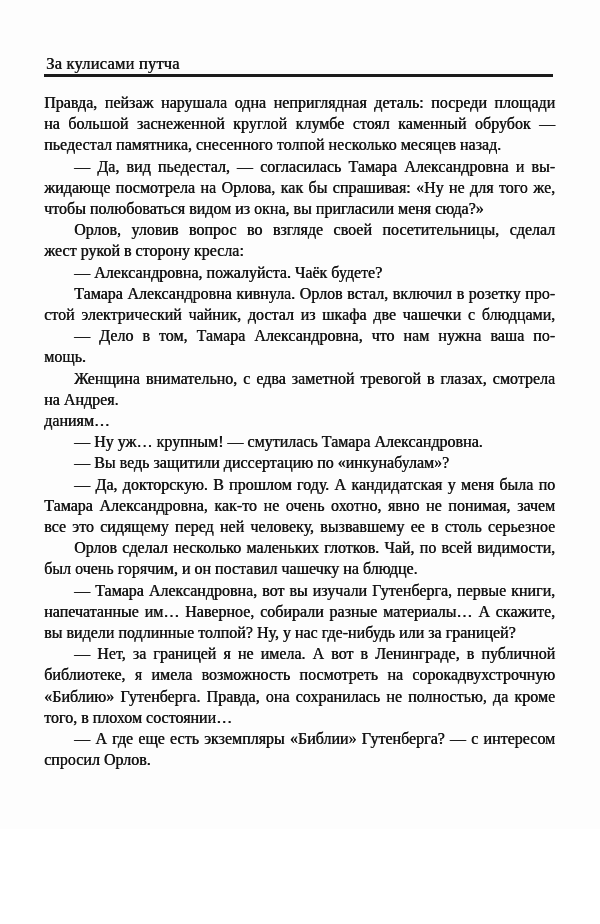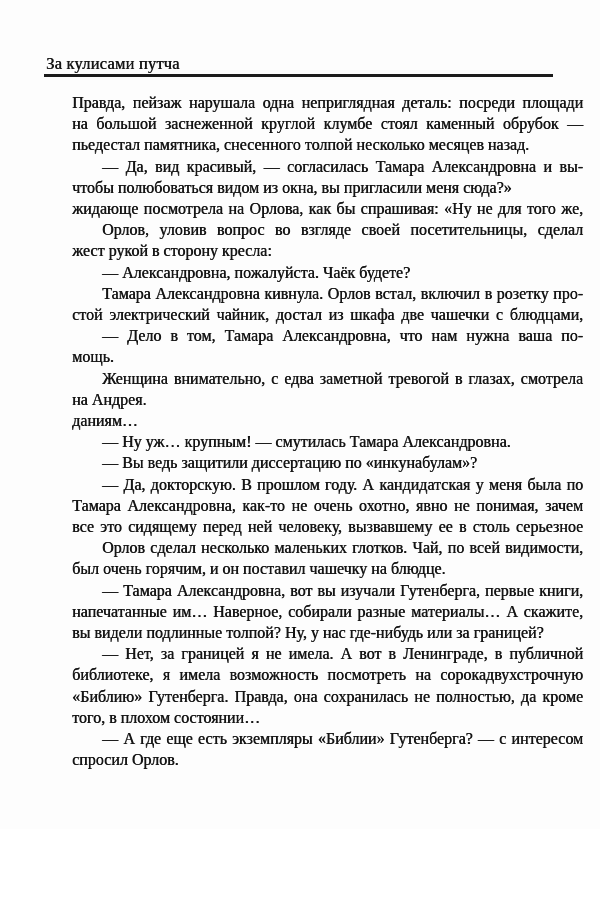--- a/index.html
+++ b/index.html
@@ -34,21 +34,20 @@
     height: 2.6px;
     background: #1b1b1b;
   }
   .body-text {
     position: absolute;
     left: 44px;
     top: 92px;
     width: 511px;
     font-size: 16px;
     line-height: 21.2px;
-    margin-left: 28px;
   }
   .line {
     text-align: justify;
     text-align-last: justify;
     white-space: normal;
   }
   .line.end {
     text-align-last: left;
   }
   .line.ind {
@@ -68,23 +67,23 @@
 
 <div class="page">
   <div class="running-head">
     <span>За кулисами путча</span>
   </div>
   <div class="head-rule"></div>
   <div class="body-text">
       <div class="line">Правда, пейзаж нарушала одна неприглядная деталь: посреди площади</div>
       <div class="line">на большой заснеженной круглой клумбе стоял каменный обрубок —</div>
       <div class="line end">пьедестал памятника, снесенного толпой несколько месяцев назад.</div>
-      <div class="line ind">— Да, вид красивый, — согласилась Тамара Александровна и вы-</div>
+      <div class="line ind">— Да, вид пьедестал, — согласилась Тамара Александровна и вы-</div>
+      <div class="line">жидающе посмотрела на Орлова, как бы спрашивая: «Ну не для того же,</div>
       <div class="line end">чтобы полюбоваться видом из окна, вы пригласили меня сюда?»</div>
-      <div class="line">жидающе посмотрела на Орлова, как бы спрашивая: «Ну не для того же,</div>
       <div class="line ind">Орлов, уловив вопрос во взгляде своей посетительницы, сделал</div>
       <div class="line end">жест рукой в сторону кресла:</div>
       <div class="line ind end">— Александровна, пожалуйста. Чаёк будете?</div>
       <div class="line ind">Тамара Александровна кивнула. Орлов встал, включил в розетку про-</div>
       <div class="line">стой электрический чайник, достал из шкафа две чашечки с блюдцами,</div>
       <div class="line ind">— Дело в том, Тамара Александровна, что нам нужна ваша по-</div>
       <div class="line end">мощь.</div>
       <div class="line ind">Женщина внимательно, с едва заметной тревогой в глазах, смотрела</div>
       <div class="line end">на Андрея.</div>
       <div class="line end">даниям…</div>

